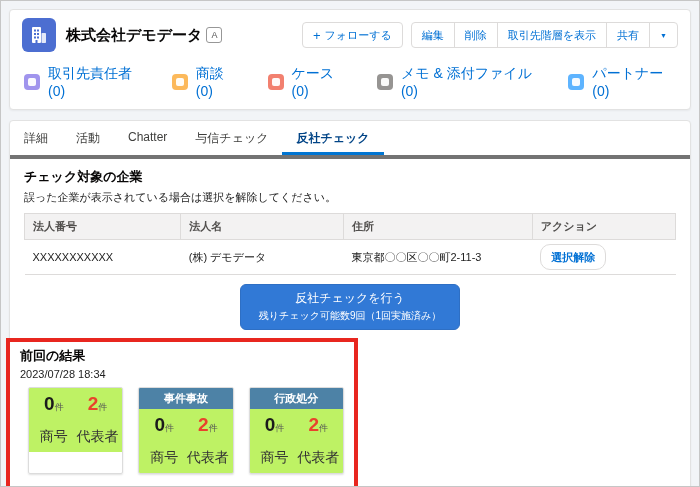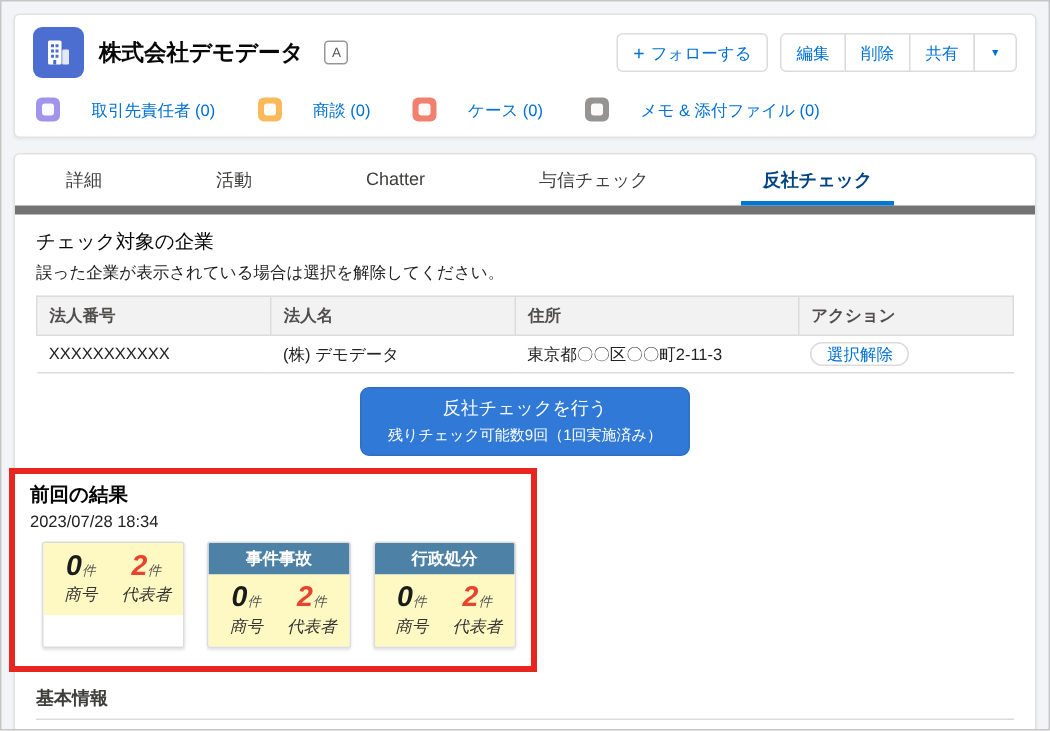--- a/index.html
+++ b/index.html
@@ -10,70 +10,70 @@
     border:1px solid #c6c6c6;
     overflow:hidden;
     color:#222;
   }
   
   .header-card { margin:8px 8px 0; background:#fff; border:1px solid #e2e2e2; border-radius:4px; box-shadow:0 1px 2px rgba(0,0,0,.05); }
   .header-top { display:flex; align-items:center; padding:8px 12px 6px; }
   .entity-icon { width:34px; height:34px; border-radius:6px; background:#4c6ed1; display:flex; align-items:center; justify-content:center; margin-right:10px; flex:0 0 auto; }
   .entity-text { display:flex; flex-direction:column; gap:2px; }
   .entity-label { font-size:11px; color:#3e3e3c; }
-  .page-title { font-size:15px; font-weight:bold; color:#080707; display:flex; align-items:center; gap:14px; }
+  .page-title { font-size:15px; font-weight:bold; color:#080707; display:flex; align-items:center; gap:4px; }
   .a-badge { width:16px; height:16px; border:1px solid #979797; border-radius:3px; font-size:9px; color:#555; display:inline-flex; align-items:center; justify-content:center; font-weight:normal; }
   .header-actions { margin-left:auto; display:flex; align-items:center; }
   .btn { background:#fff; border:1px solid #dddbda; color:#0170d4; font-size:11px; height:26px; padding:0 10px; display:inline-flex; align-items:center; justify-content:center; cursor:pointer; white-space:nowrap; font-family:inherit; }
   .btn-follow { border-radius:4px; margin-right:8px; gap:4px; }
   .plus { font-size:13px; line-height:1; color:#0170d4; }
   .btn-group { display:flex; }
   .btn-group .btn { margin-left:-1px; border-radius:0; }
   .btn-group .btn:first-child { border-radius:4px 0 0 4px; margin-left:0; }
   .btn-group .btn:last-child { border-radius:0 4px 4px 0; }
   .caret { font-size:7px; color:#0170d4; }
   
   .links-row { display:flex; gap:28px; padding:7px 14px 10px; }
-  .rel-link { display:flex; align-items:center; gap:21px; font-size:11px; color:#0170d4; cursor:pointer; }
+  .rel-link { display:flex; align-items:center; gap:8px; font-size:14px; color:#0170d4; cursor:pointer; }
   .rel-icon { width:16px; height:16px; border-radius:4px; display:inline-flex; align-items:center; justify-content:center; flex:0 0 auto; }
   .ri-contact { background:#a094ed; } .ri-opp { background:#fcb95b; } .ri-case { background:#f2806f; }
   .ri-notes { background:#969492; } .ri-partner { background:#5eb4ff; }
   .rel-glyph { width:8px; height:8px; background:#fff; border-radius:2px; opacity:.95; }
   
   .main-card { margin:10px 8px 8px; background:#fff; border:1px solid #e2e2e2; border-radius:4px; box-shadow:0 1px 2px rgba(0,0,0,.05); }
-  .tabs { display:flex; border-bottom:6px solid #737373; padding:0 20px;gap:48px; }
+  .tabs { display:flex; border-bottom:4px solid #737373; padding:0 0; }
   .tab { padding:9px 14px 8px; font-size:12px; color:#3e3e3c; cursor:pointer; }
   .tab.active { color:#014486; font-weight:bold; box-shadow:inset 0 -3px 0 #0176d3; }
   .content { padding:9px 14px 8px; position:relative; }
-  .section-heading { font-size:13px; font-weight:normal; color:#080707; margin-bottom:4px; }
+  .section-heading { font-size:13px; font-weight:bold; color:#080707; margin-bottom:4px; }
   .note { font-size:11px; color:#222; margin-bottom:8px; }
   
   .tbl { width:100%; border-collapse:collapse; font-size:11px; }
   .tbl th { background:#f3f2f2; border:1px solid #dddbda; text-align:left; font-weight:bold; color:#514f4d; padding:5px 8px; }
   .tbl td { border-bottom:1px solid #dddbda; padding:4px 8px; color:#222; }
   .tbl th:nth-child(1){width:24%} .tbl th:nth-child(2){width:25%} .tbl th:nth-child(3){width:29%}
-  .btn-small { height:16px; border-radius:10px; }
+  .btn-small { height:26px; border-radius:10px;font-weight:bold; }
   
   .cta-wrap { display:flex; justify-content:center; margin:9px 0 8px; }
   .cta { background:#3179d6; border:1px solid #2e6fc4; border-radius:6px; color:#fff; padding:5px 18px 6px; text-align:center; cursor:pointer; font-family:inherit; }
   .cta-main { font-size:12px; font-weight:normal; }
   .cta-sub { font-size:10px; margin-top:2px; }
   
   .results { border:4px solid #e8261f; width:352px; padding:5px 10px 12px; margin-left:-18px; background:transparent; }
   .results-title { font-size:13px; font-weight:bold; color:#080707; }
   .results-time { font-size:11px; color:#222; margin:3px 0 7px; }
   .cards { display:flex; gap:15px; padding-left:8px; }
   .rcard { width:98px; border:1px solid #dcdcdc; box-shadow:0 1px 2px rgba(0,0,0,.12); border-radius:2px; overflow:hidden; }
   .rcard-head { background:#4d82a6; color:#fff; font-size:11px; font-weight:bold; text-align:center; padding:3px 0; }
-  .rcard-body { background:#fef9c3; display:flex; padding:5px 3px 6px;font-style:italic; }
+  .rcard-body { background:#bef264; display:flex; padding:5px 3px 6px; }
   .rcol { flex:1; text-align:center; }
   .num { font-size:19px; font-weight:bold; color:#1b1b1b; }
   .num.red { color:#e8432c; }
   .unit { font-size:9px; color:#555; }
-  .rlabel { font-size:11px; color:#333; margin-top:0; }
+  .rlabel { font-size:14px; color:#333; margin-top:13px; }
   
   .binfo-title { font-size:12px; font-weight:bold; color:#3e3e3c; margin-top:9px; padding-bottom:5px; border-bottom:1px solid #dddbda; }
 </style>
 </head>
 <body>
 
 <div class="header-card">
   <div class="header-top">
     <div class="entity-icon">
       <svg width="20" height="20" viewBox="0 0 20 20">
@@ -95,20 +95,21 @@
       </span>
     </div>
     <div class="header-actions">
       <button class="btn btn-follow">
         <span class="plus">+</span>
         <span>フォローする</span>
       </button>
       <div class="btn-group">
         <button class="btn">編集</button>
         <button class="btn">削除</button>
+        <button class="btn">取引先階層を表示</button>
         <button class="btn">共有</button>
         <button class="btn">
             <span class="caret">▼</span>
           </button>
       </div>
     </div>
   </div>
   <div class="links-row">
     <span class="rel-link">
       <span class="rel-icon ri-contact">
@@ -126,20 +127,26 @@
       <span class="rel-icon ri-case">
           <span class="rel-glyph"></span>
         </span>
       <span>ケース (0)</span>
     </span>
     <span class="rel-link">
       <span class="rel-icon ri-notes">
           <span class="rel-glyph"></span>
         </span>
       <span>メモ &amp; 添付ファイル (0)</span>
+    </span>
+    <span class="rel-link">
+      <span class="rel-icon ri-partner">
+          <span class="rel-glyph"></span>
+        </span>
+      <span>パートナー (0)</span>
     </span>
   </div>
 </div>
 
 <div class="main-card">
   <div class="tabs">
     <div class="tab">詳細</div>
     <div class="tab">活動</div>
     <div class="tab">Chatter</div>
     <div class="tab">与信チェック</div>

